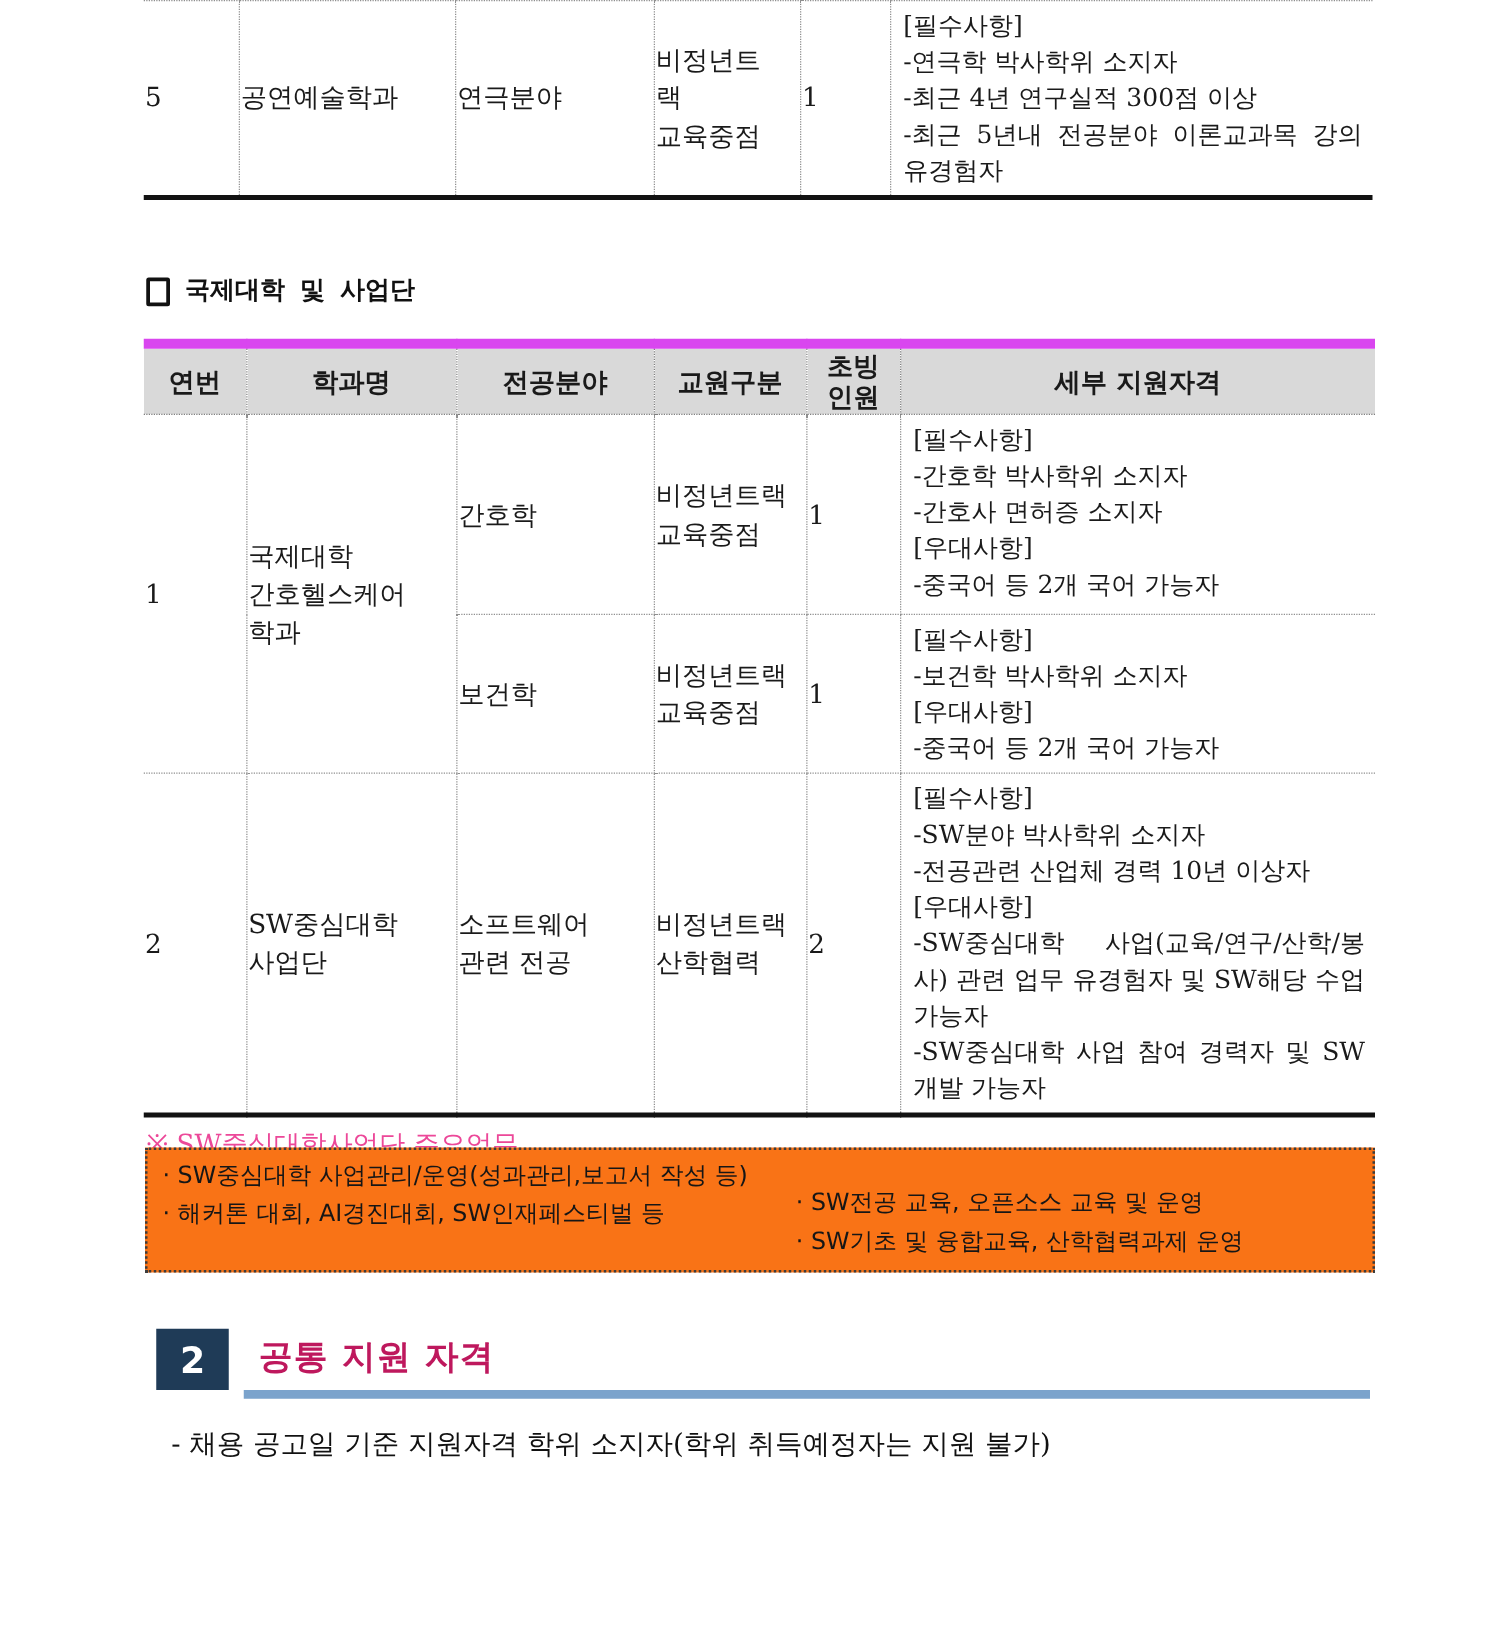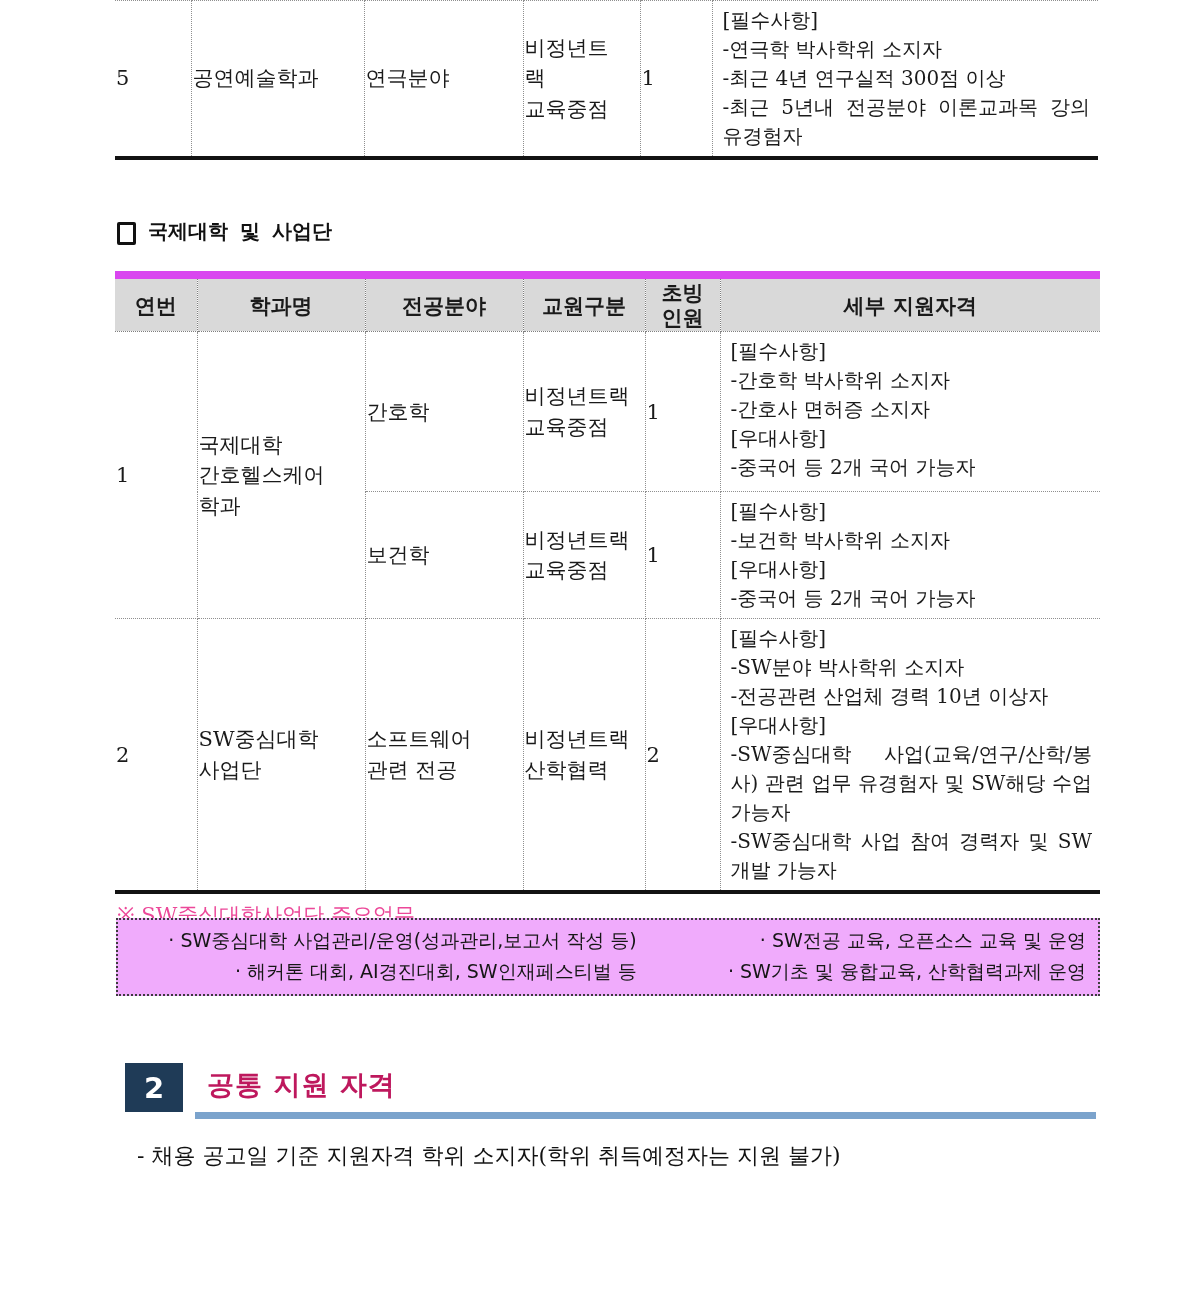--- a/index.html
+++ b/index.html
@@ -41,27 +41,26 @@
   }
   .sq-icon {
     display:inline-block; width:13px; height:17px; border:3px solid #111;
     border-radius:2px; margin-right:12px;
   }
 
   
   .note-heading { position:absolute; left:117px; top:880px; font-size:21px; color:#ec4899;margin-top:20px; }
   .note-box {
     position:absolute; left:116px; top:918px; width:984px; box-sizing:border-box;
-    background:#f0abfc; border:2px dotted #3d3d3d; padding:5px 12px 7px 12px;
+    background:#f97316; border:2px dotted #3d3d3d; padding:5px 12px 7px 12px;
     font-family:"DejaVu Sans", sans-serif; font-size:19px; color:#161616;
     display:flex;
-    text-align:right;
   }
   .note-col-left { width:53%; }
-  .note-col-right { flex:1; }
+  .note-col-right { flex:1;margin-top:22px; }
   .note-item { line-height:31px; white-space:nowrap; }
 
   
   .sec2-numbox {
     position:absolute; left:125px; top:1063px; width:58px; height:49px;
     background:#1f3b57; color:#ffffff; font-family:"DejaVu Sans", sans-serif;
     font-weight:bold; font-size:29px; display:flex; align-items:center; justify-content:center;
   }
   .sec2-title {
     position:absolute; left:207px; top:1067px;

